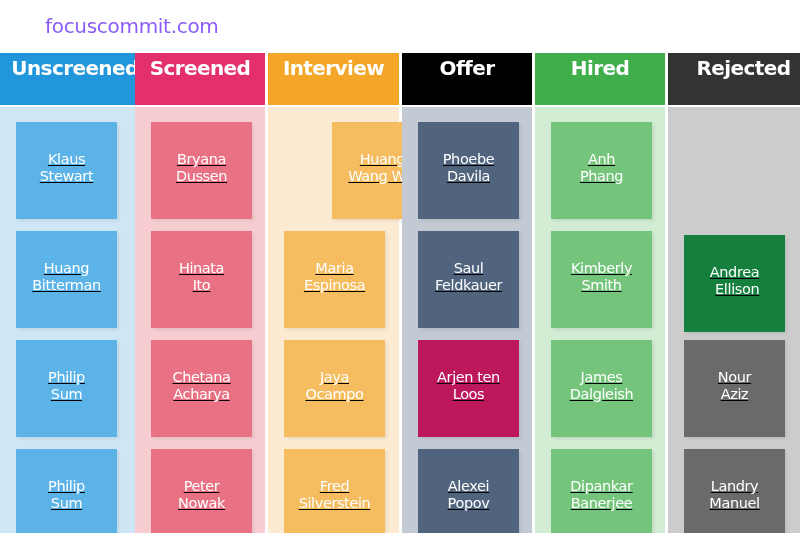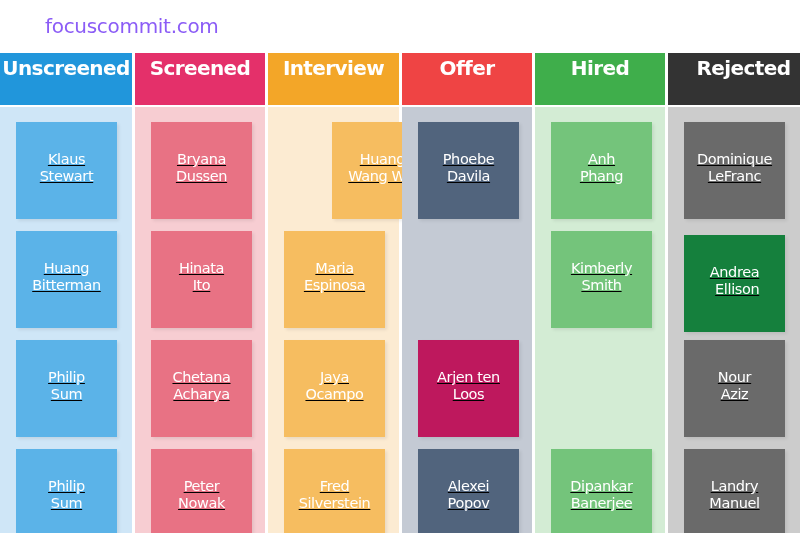--- a/index.html
+++ b/index.html
@@ -84,21 +84,21 @@
       margin-top: -6px;
     }
   </style>
 </head>
 <body>
 
 <div class="site-label">focuscommit.com</div>
 
 <div class="board">
 
-  <div class="column" style="left:0px; width:132px;">
+  <div class="column" style="left:0px; width:132px;padding-left:18px;">
     <div class="col-header" style="background: rgb(33, 150, 219);">
         <span>Unscreened</span>
       </div>
     <div class="col-body" style="background: rgb(207, 230, 247);">
       <div class="card" style="top: 15px; background: rgb(91, 179, 232);">
           <span class="card-name"><span>Klaus</span><br><span>Stewart</span></span>
         </div>
       <div class="card" style="top: 124px; background: rgb(91, 179, 232);">
           <span class="card-name"><span>Huang</span><br><span>Bitterman</span></span>
         </div>
@@ -145,61 +145,64 @@
       <div class="card" style="top: 233px; background: rgb(246, 189, 96);">
           <span class="card-name"><span>Jaya</span><br><span>Ocampo</span></span>
         </div>
       <div class="card" style="top: 342px; background: rgb(246, 189, 96);">
           <span class="card-name"><span>Fred</span><br><span>Silverstein</span></span>
         </div>
     </div>
   </div>
 
   <div class="column" style="left:402px; width:130px;">
-    <div class="col-header" style="background: #ef4444;">
+    <div class="col-header" style="background: #000000;">
         <span>Offer</span>
       </div>
     <div class="col-body" style="background: rgb(196, 202, 212);">
       <div class="card" style="top: 15px; background: rgb(81, 100, 125);">
           <span class="card-name"><span>Phoebe</span><br><span>Davila</span></span>
         </div>
+      <div class="card" style="top: 124px; background: rgb(81, 100, 125);">
+          <span class="card-name"><span>Saul</span><br><span>Feldkauer</span></span>
+        </div>
       <div class="card" style="top: 233px; background: #be185d;">
           <span class="card-name"><span>Arjen ten</span><br><span>Loos</span></span>
         </div>
       <div class="card" style="top: 342px; background: rgb(81, 100, 125);">
           <span class="card-name"><span>Alexei</span><br><span>Popov</span></span>
         </div>
     </div>
   </div>
 
   <div class="column" style="left:535px; width:130px;">
     <div class="col-header" style="background: rgb(63, 174, 75);">
         <span>Hired</span>
       </div>
     <div class="col-body" style="background: rgb(211, 236, 212);">
       <div class="card" style="top: 15px; background: rgb(116, 196, 123);">
           <span class="card-name"><span>Anh</span><br><span>Phang</span></span>
         </div>
       <div class="card" style="top: 124px; background: rgb(116, 196, 123);">
           <span class="card-name"><span>Kimberly</span><br><span>Smith</span></span>
         </div>
+      <div class="card" style="top: 233px; background: rgb(116, 196, 123);">
+          <span class="card-name"><span>James</span><br><span>Dalgleish</span></span>
+        </div>
       <div class="card" style="top: 342px; background: rgb(116, 196, 123);">
           <span class="card-name"><span>Dipankar</span><br><span>Banerjee</span></span>
         </div>
     </div>
   </div>
 
   <div class="column" style="left:668px; width:151px;">
     <div class="col-header" style="background: rgb(51, 51, 51);">
         <span>Rejected</span>
       </div>
     <div class="col-body" style="background: rgb(204, 204, 204);">
-      <div class="card" style="top: 15px; background: rgb(106, 106, 106);">
-          <span class="card-name"><span>Dominique</span><br><span>LeFranc</span></span>
-        </div>
       <div class="card" style="top: 128px; background: #15803d; text-align: right;">
           <span class="card-name"><span>Andrea</span><br><span>Ellison</span></span>
         </div>
       <div class="card" style="top: 233px; background: rgb(106, 106, 106);">
           <span class="card-name"><span>Nour</span><br><span>Aziz</span></span>
         </div>
       <div class="card" style="top: 342px; background: rgb(106, 106, 106);">
           <span class="card-name"><span>Landry</span><br><span>Manuel</span></span>
         </div>
     </div>

